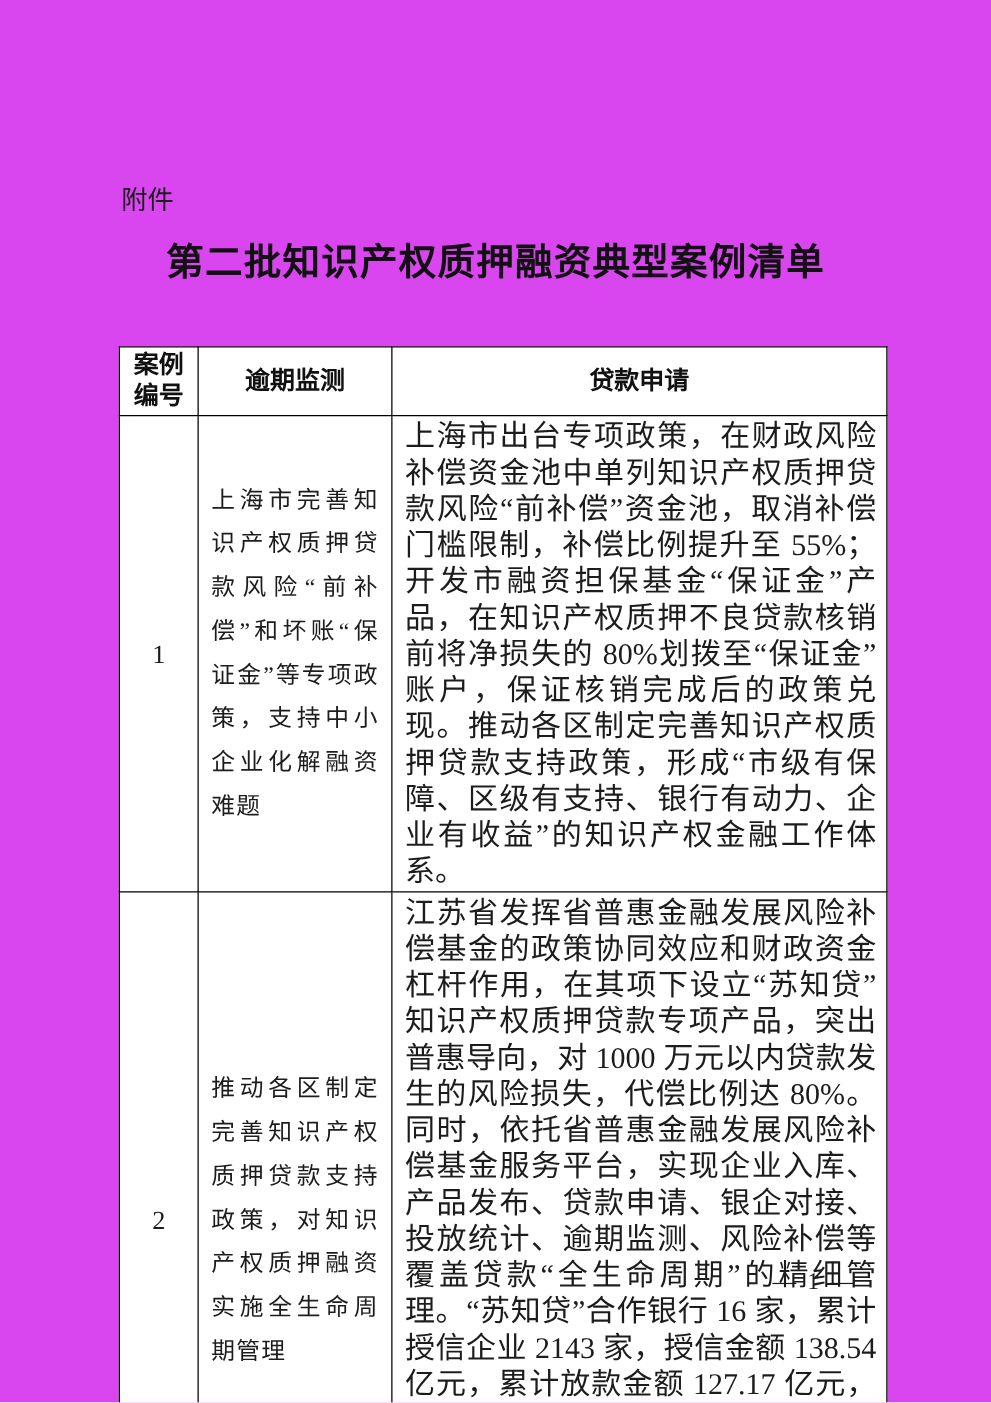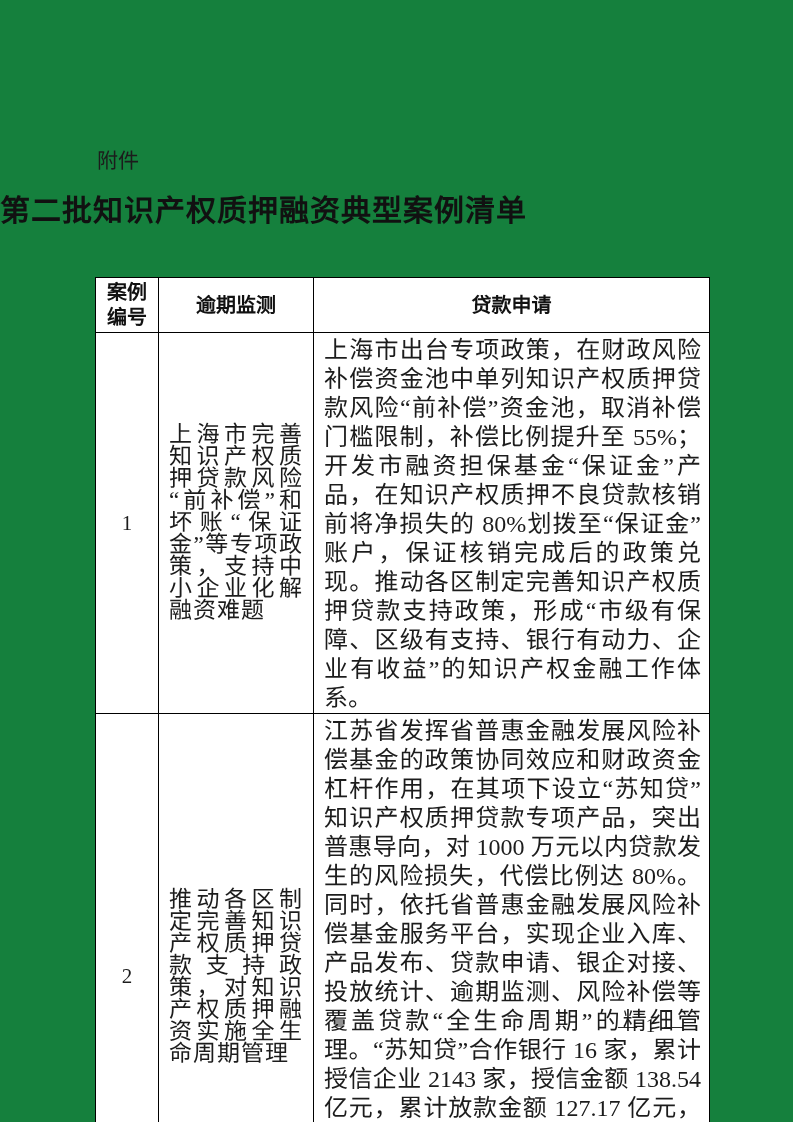--- a/index.html
+++ b/index.html
@@ -1,39 +1,40 @@
 <!DOCTYPE html>
 <html lang="zh-CN"><head>
 <meta charset="utf-8">
 <style>
   html, body { margin: 0; padding: 0; background: #ffffff; }
   .page {
     position: relative;
     width: 793px;
     height: 1122px;
-    background: #15803d;
+    background: #d946ef;
     color: #1c1c1c;
     font-family: "Liberation Serif", serif;
     overflow: hidden;
   }
   .attachment {
     position: absolute;
     left: 97px;
     top: 148px;
     font-family: "Liberation Sans", sans-serif;
     font-size: 21px;
     line-height: 26px;
     color: #1c1c1c;
   }
   .title {
     position: absolute;
     left: 0;
     top: 190px;
     width: 793px;
     margin: 0;
+    text-align: center;
     font-family: "Liberation Sans", sans-serif;
     font-weight: 700;
     font-size: 30px;
     line-height: 42px;
     letter-spacing: 1px;
     color: #111111;
   }
   table.cases {
     position: absolute;
     left: 95px;
@@ -64,22 +65,22 @@
     color: #111111;
   }
   td.num-cell {
     text-align: center;
     font-size: 21px;
     font-family: "Liberation Serif", serif;
   }
   td.name-cell { vertical-align: middle; }
   .name-text {
     padding: 0 10px;
-    font-size: 23px;
-    line-height: 22px;
+    font-size: 19px;
+    line-height: 35px;
     text-align: justify;
     text-align-last: left;
     text-justify: inter-character;
     letter-spacing: 1px;
   }
   td.summary-cell { vertical-align: top; }
   .summary-text {
     padding: 3px 8px 0 10px;
     font-size: 24px;
     line-height: 29px;

